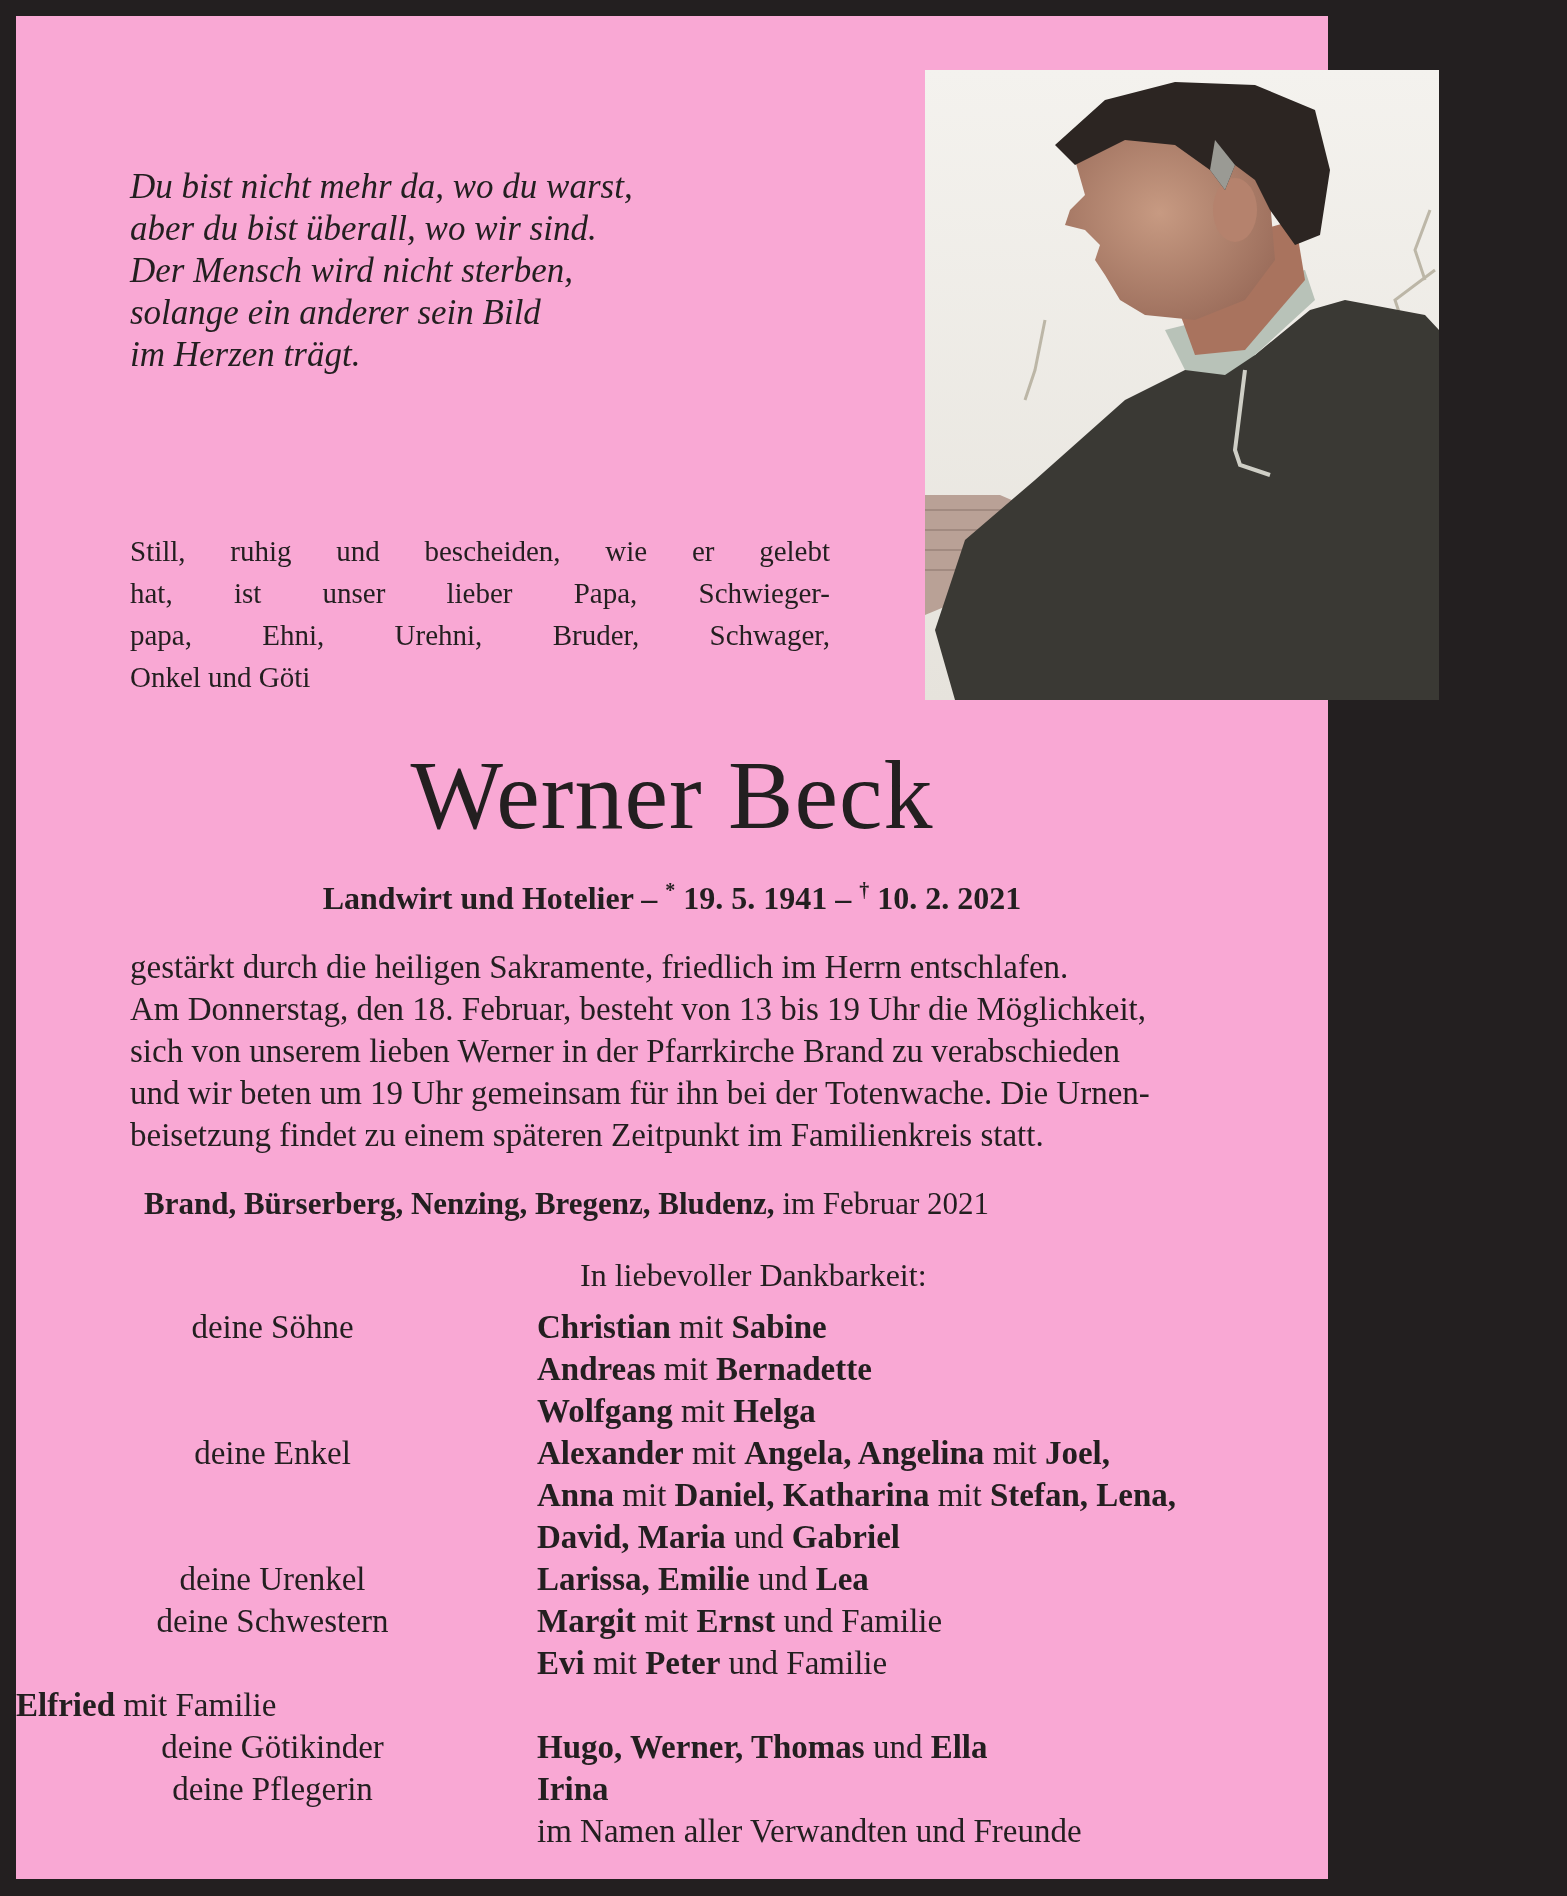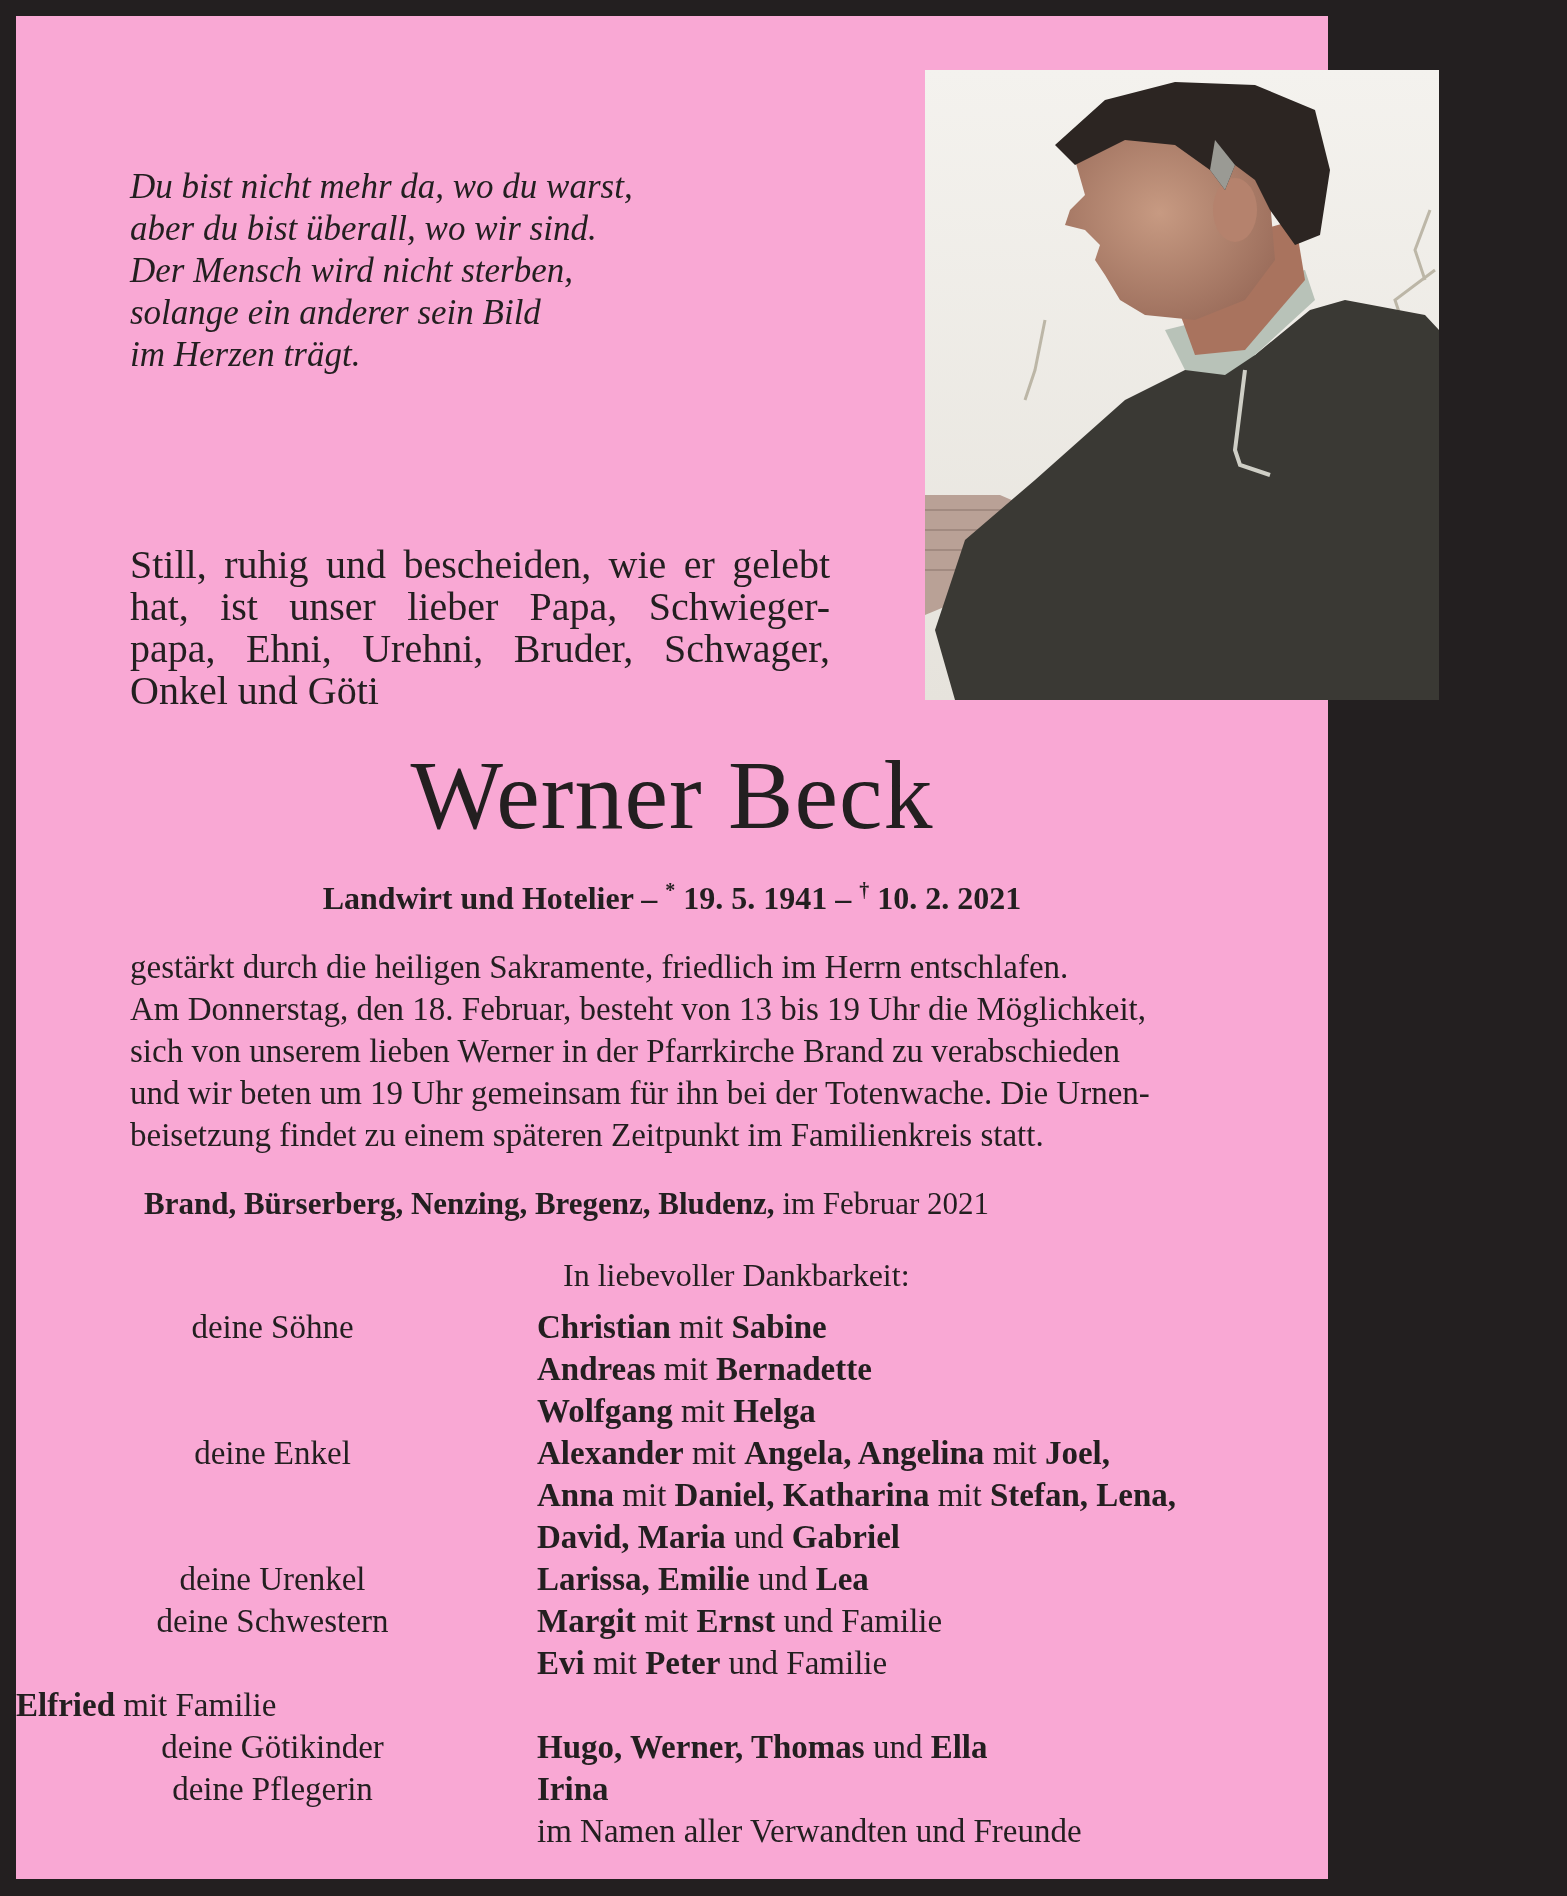--- a/index.html
+++ b/index.html
@@ -28,23 +28,23 @@
     .photo {
       position: absolute;
       left: 909px; top: 54px;
       width: 514px; height: 630px;
       overflow: hidden;
       background: #ececea;
     }
     .photo svg { width: 100%; height: 100%; display: block; }
     .intro {
       position: absolute;
-      left: 114px; top: 528px;
+      left: 114px; top: 514px;
       width: 700px;
-      font-size: 40px;
+      font-size: 29px;
       line-height: 42px;
       text-align: justify;
     }
     .intro div { white-space: nowrap; }
     .intro .just { text-align-last: justify; white-space: normal; }
     .name {
       position: absolute;
       left: 0; right: 0; top: 724px;
       text-align: center;
       font-size: 98px;
@@ -71,21 +71,21 @@
     .place {
       position: absolute;
       left: 128px; top: 1167px;
       font-size: 31px;
       line-height: 42px;
       white-space: nowrap;
     }
     .place b { font-weight: bold; }
     .thanks {
       position: absolute;
-      left: 547px; top: 1238px;
+      left: 564px; top: 1238px;
       font-size: 32px;
       line-height: 42px;
       white-space: nowrap;
     }
     .family {
       position: absolute;
       left: 0; top: 1290px;
       width: 1534px;
       font-size: 33px;
       line-height: 42px;

